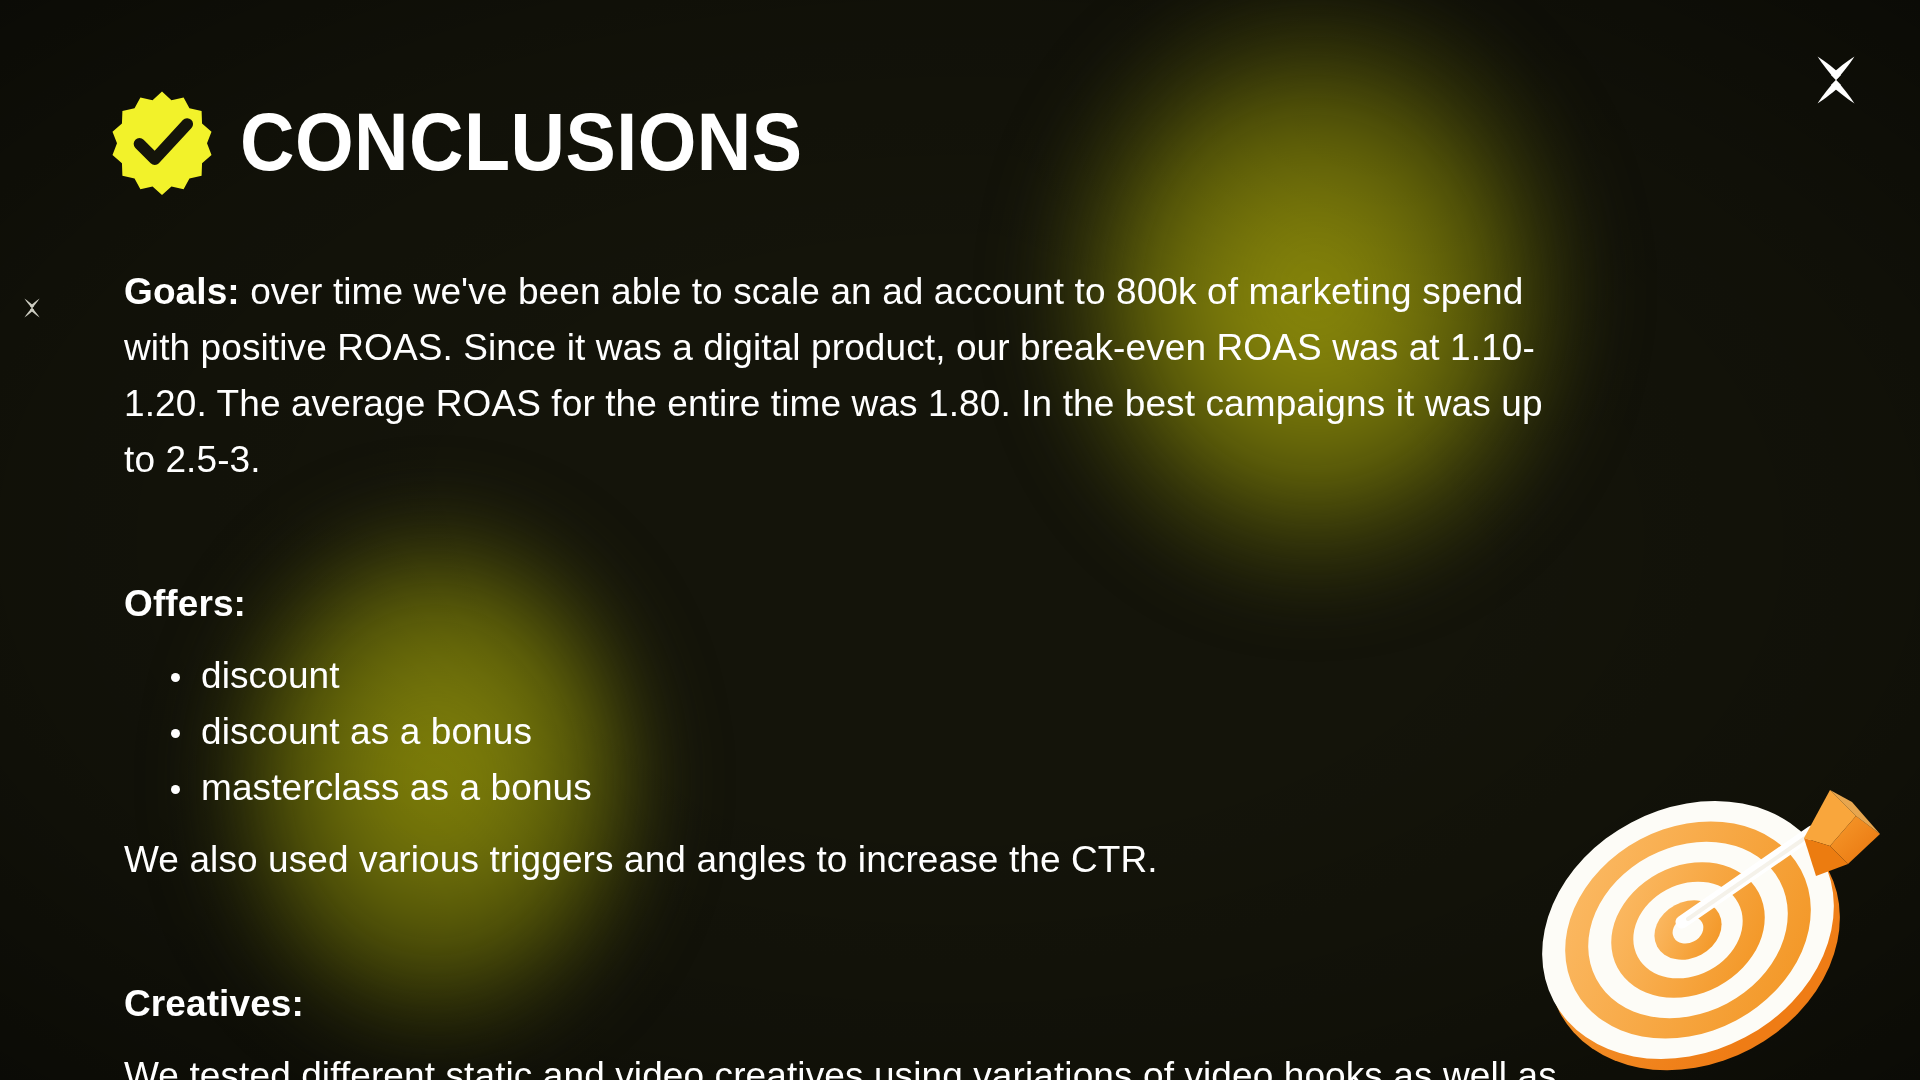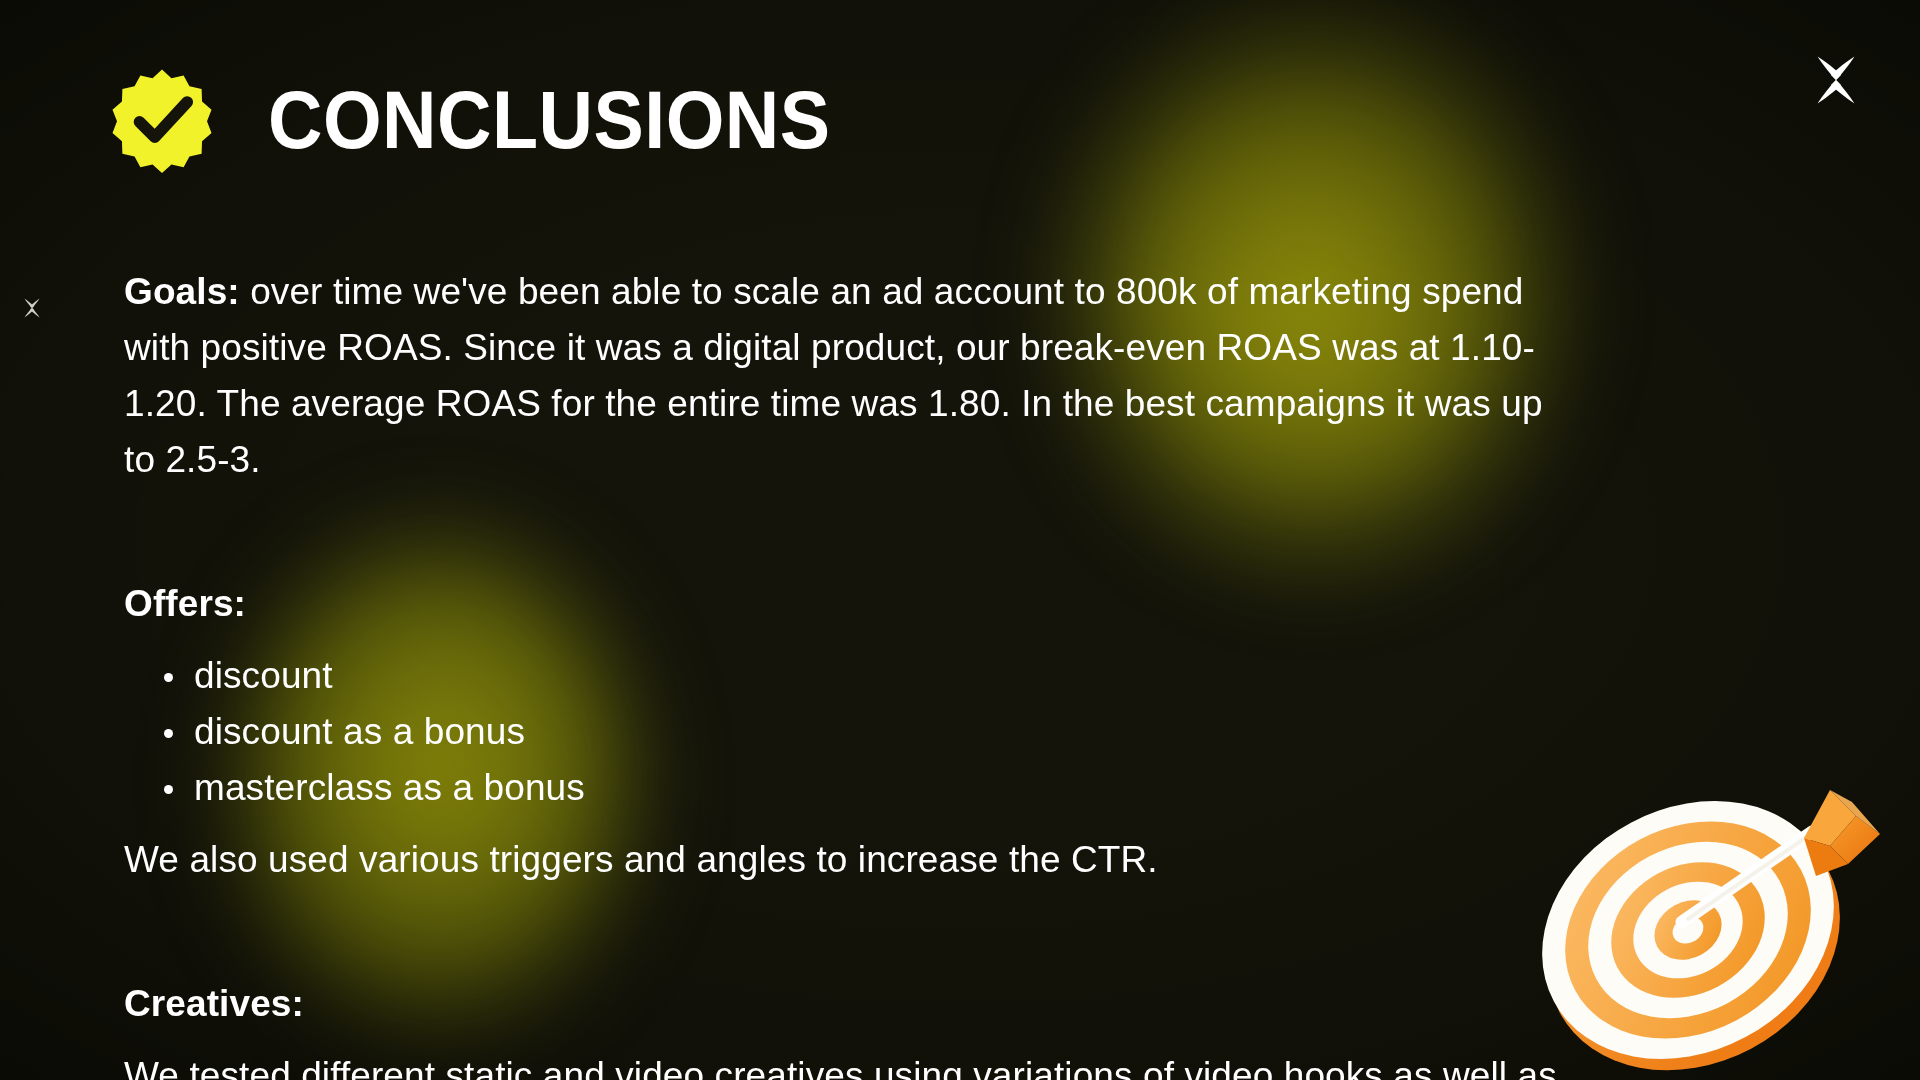--- a/index.html
+++ b/index.html
@@ -62,24 +62,24 @@
     position: relative;
     z-index: 3;
     width: 100%;
     height: 100%;
   }
 
   
   #header {
     position: absolute;
     left: 108px;
-    top: 66px;
+    top: 88px;
     display: flex;
     align-items: center;
-    gap: 52px;
+    gap: 24px;
   }
   #badge-icon {
     width: 108px;
     height: 108px;
     flex: 0 0 auto;
     display: block;
   }
   #page-title {
     font-size: 82px;
     line-height: 1;
@@ -133,21 +133,21 @@
     font-weight: 700;
   }
   .section-heading {
     font-weight: 700;
     margin: 0;
   }
   .spacer-block { height: 56px; }
 
   ul.offer-list {
     list-style: none;
-    margin: 0;
+    margin: 7px;
     padding: 0 0 0 56px;
   }
   ul.offer-list li {
     position: relative;
     padding-left: 30px;
     line-height: 56px;
   }
   ul.offer-list li::before {
     content: "";
     position: absolute;

